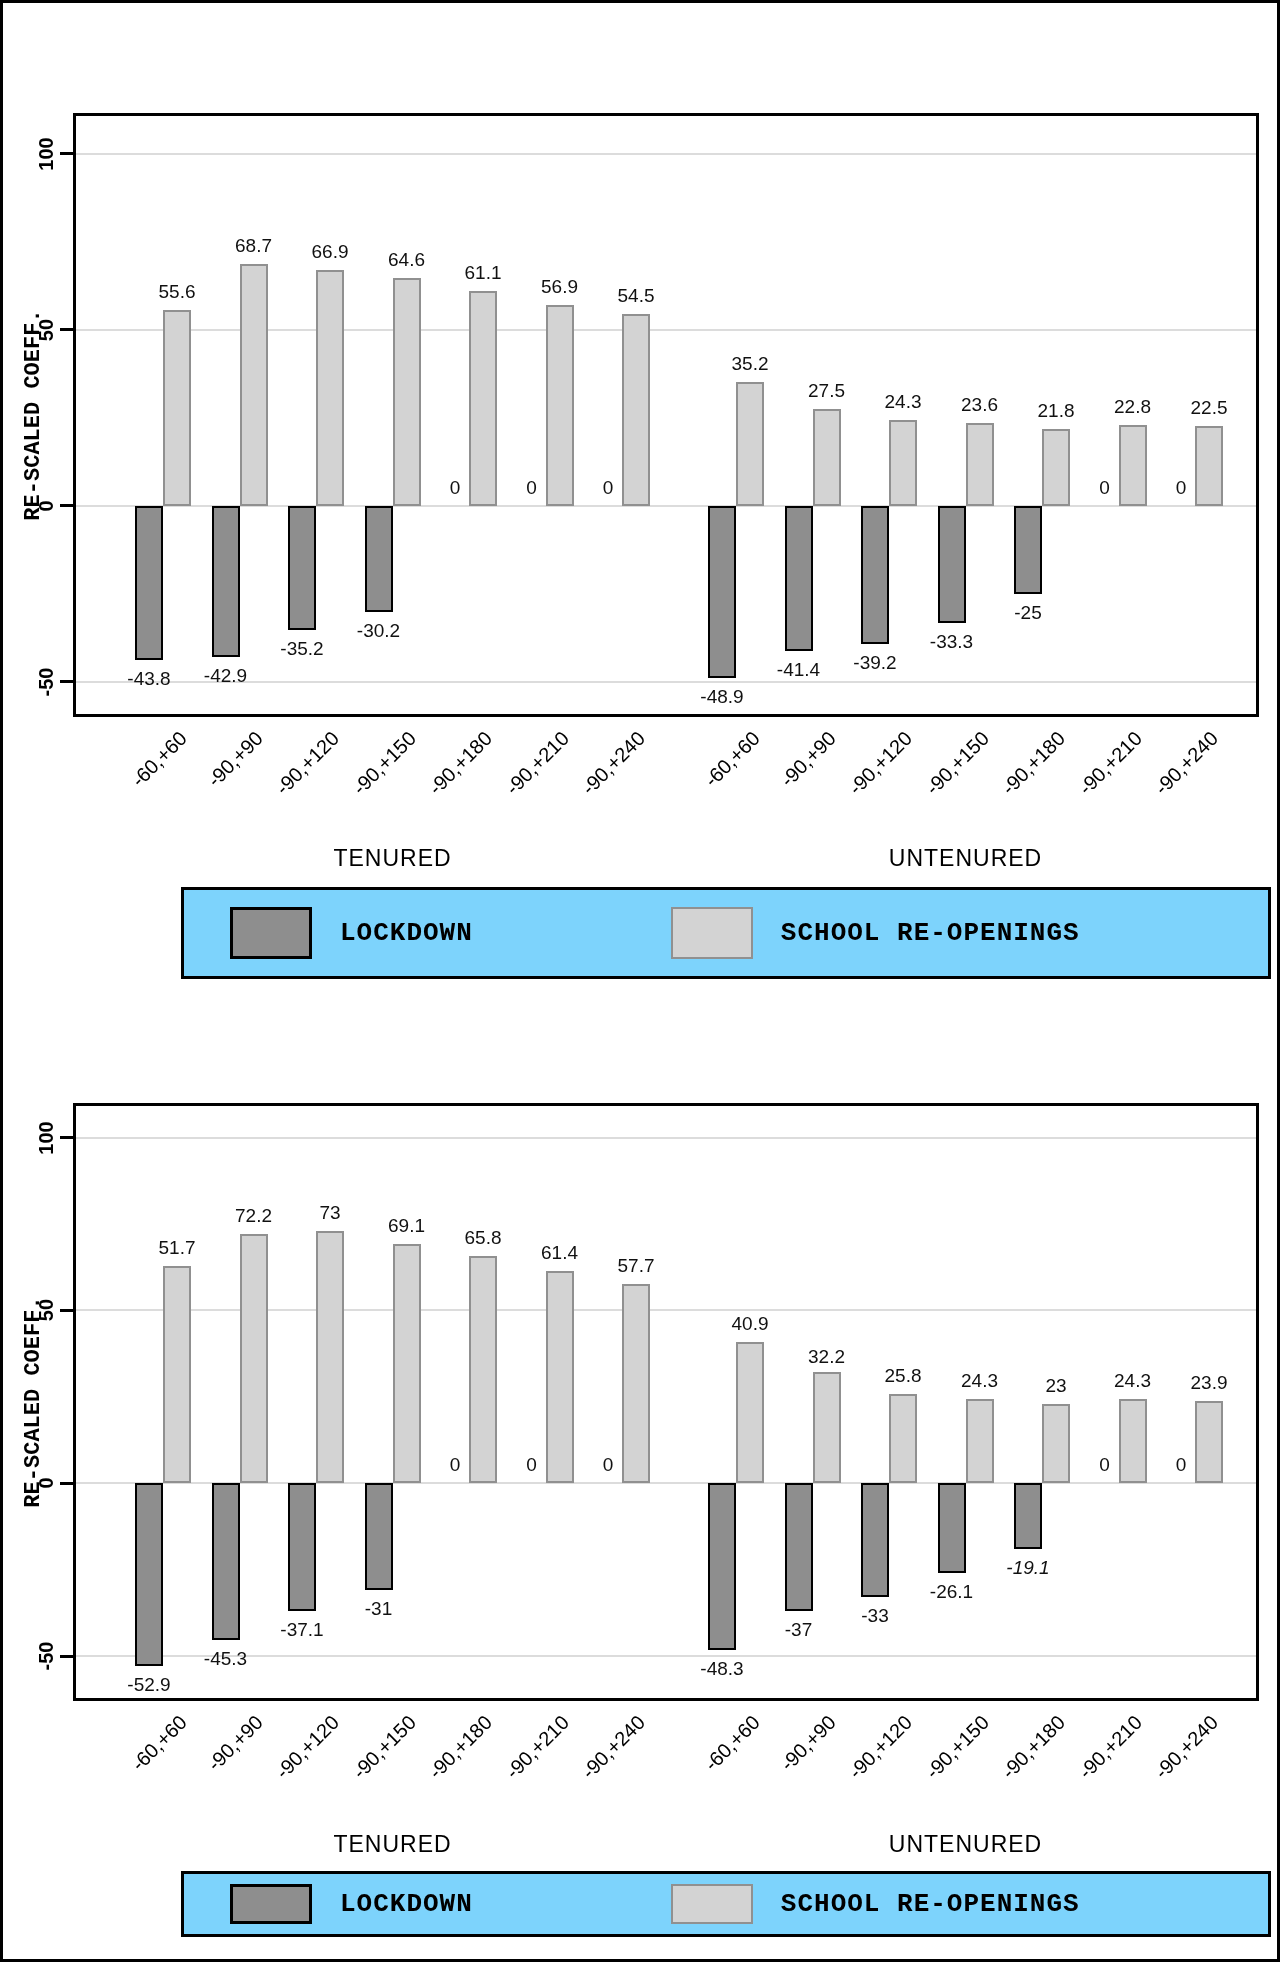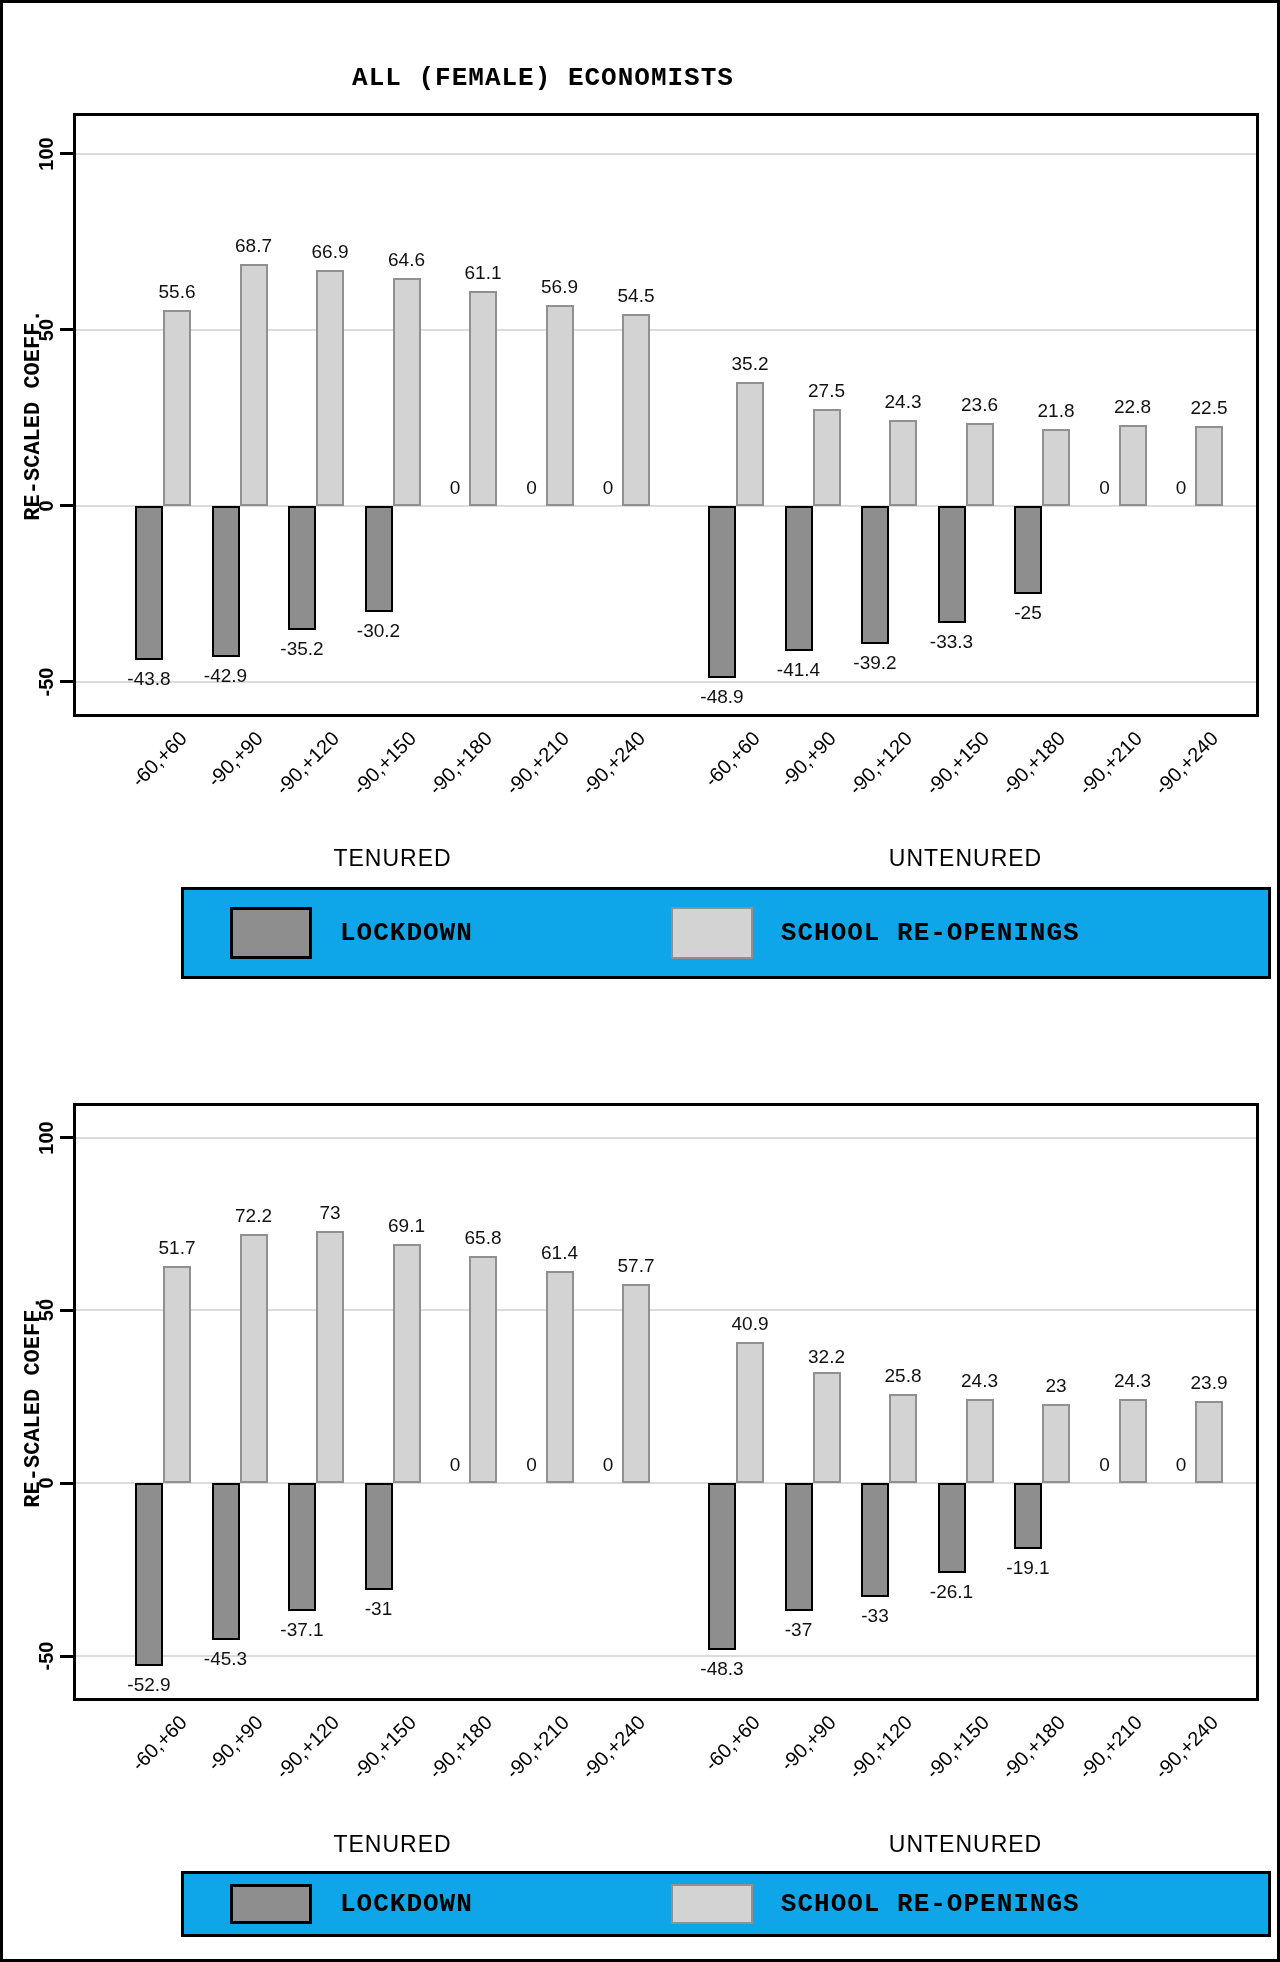--- a/index.html
+++ b/index.html
@@ -62,42 +62,41 @@
     position:absolute;font-size:20px;color:#000;white-space:nowrap;
     transform:rotate(-45deg);transform-origin:100% 0;
   }
   .group-label{
     position:absolute;font-size:23px;color:#000;letter-spacing:1px;
     transform:translateX(-50%);white-space:nowrap;
   }
 
   .legend{
     position:absolute;left:178px;width:1090px;
-    box-sizing:border-box;border:3px solid #000;background:#0ea5e9;
+    box-sizing:border-box;border:3px solid #000;background:#7dd3fc;
     display:flex;align-items:center;
   }
   .panel-a .legend{top:884px;height:92px;}
   .panel-b .legend{top:878px;height:66px;}
   .swatch{box-sizing:border-box;width:82px;flex:0 0 auto;}
   .panel-a .swatch{height:52px;}
   .panel-b .swatch{height:40px;}
   .swatch-lockdown{background:var(--lockdown-fill,#8e8e8e);border:3px solid #000;margin-left:46px;}
   .swatch-school{background:var(--school-fill,#d3d3d3);border:2px solid var(--school-border,#909090);margin-left:198px;}
   .legend-label{
     font-family:"Liberation Mono","DejaVu Sans Mono",monospace;
     font-size:26px;font-weight:bold;color:#000;margin-left:28px;letter-spacing:1px;white-space:nowrap;
   }
 </style>
 </head>
 <body>
 
 <div class="canvas">
 
   <section class="panel panel-a">
-    <div class="panel-title">ALL (FEMALE) ECONOMISTS</div>
     <div class="plot-area">
         <div class="gridline" style="top: 36.5015px;"></div>
         <div class="gridline" style="top: 212.595px;"></div>
         <div class="gridline" style="top: 388.688px;"></div>
         <div class="gridline" style="top: 564.781px;"></div>
         <div class="bar bar-school" style="left: 87px; top: 193.872px; height: 195.816px;"></div>
         <div class="bar bar-lockdown" style="left: 59px; top: 389.688px; height: 154.258px;"></div>
         <div class="bar bar-school" style="left: 163.5px; top: 147.736px; height: 241.952px;"></div>
         <div class="bar bar-lockdown" style="left: 135.5px; top: 389.688px; height: 151.088px;"></div>
         <div class="bar bar-school" style="left: 240px; top: 154.075px; height: 235.613px;"></div>
@@ -254,21 +253,21 @@
       <div class="value-label" style="left: 823.5px; top: 353px;">32.2</div>
       <div class="value-label" style="left: 795.5px; top: 626.127px;">-37</div>
       <div class="x-tick-label" style="right: 452.5px; top: 718px;">-90,+90</div>
       <div class="value-label" style="left: 900px; top: 372.05px;">25.8</div>
       <div class="value-label" style="left: 872px; top: 612.301px;">-33</div>
       <div class="x-tick-label" style="right: 376px; top: 718px;">-90,+120</div>
       <div class="value-label" style="left: 976.5px; top: 377.235px;">24.3</div>
       <div class="value-label" style="left: 948.5px; top: 588.45px;">-26.1</div>
       <div class="x-tick-label" style="right: 299.5px; top: 718px;">-90,+150</div>
       <div class="value-label" style="left: 1053px; top: 381.728px;">23</div>
-      <div class="value-label" style="left: 1025px; top: 564.253px;">-19.1</div>
+      <div class="value-label" style="left: 1025px; top: 564.253px; font-style: italic;">-19.1</div>
       <div class="x-tick-label" style="right: 223px; top: 718px;">-90,+180</div>
       <div class="value-label" style="left: 1129.5px; top: 377.235px;">24.3</div>
       <div class="value-label" style="left: 1101.5px; top: 461.231px;">0</div>
       <div class="x-tick-label" style="right: 146.5px; top: 718px;">-90,+210</div>
       <div class="value-label" style="left: 1206px; top: 378.617px;">23.9</div>
       <div class="value-label" style="left: 1178px; top: 461.231px;">0</div>
       <div class="x-tick-label" style="right: 70px; top: 718px;">-90,+240</div>
       <div class="group-label" style="left: 962.5px; top: 838px;">UNTENURED</div>
     </section>
 

